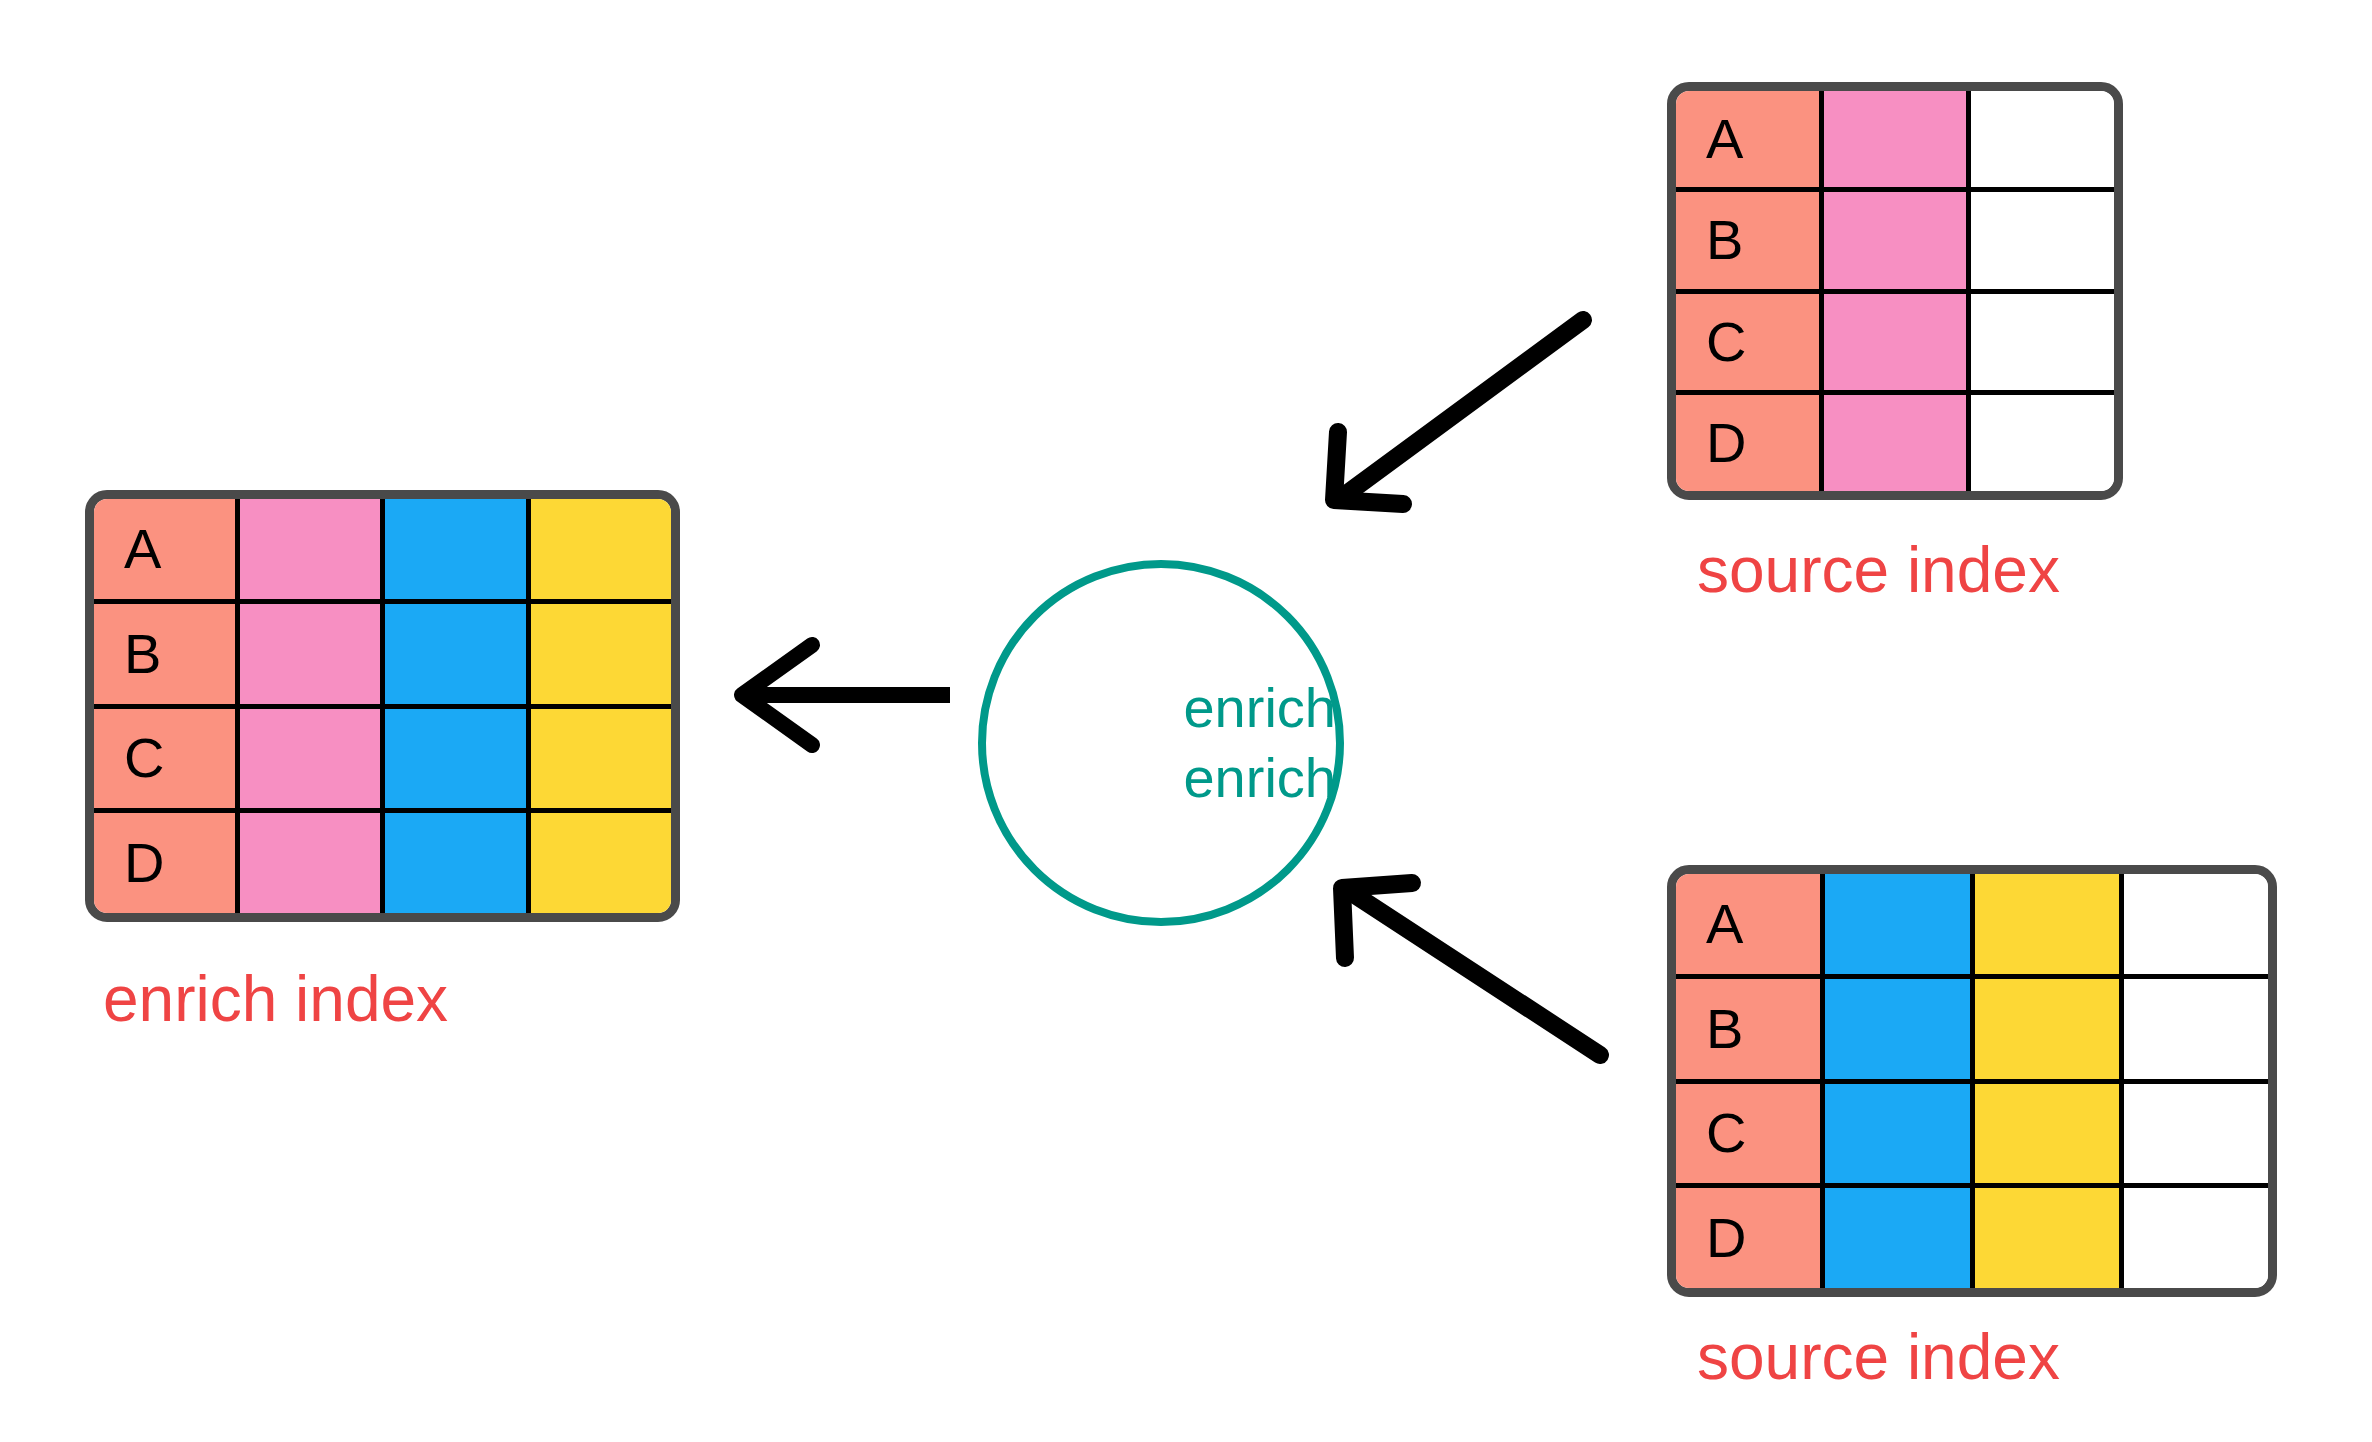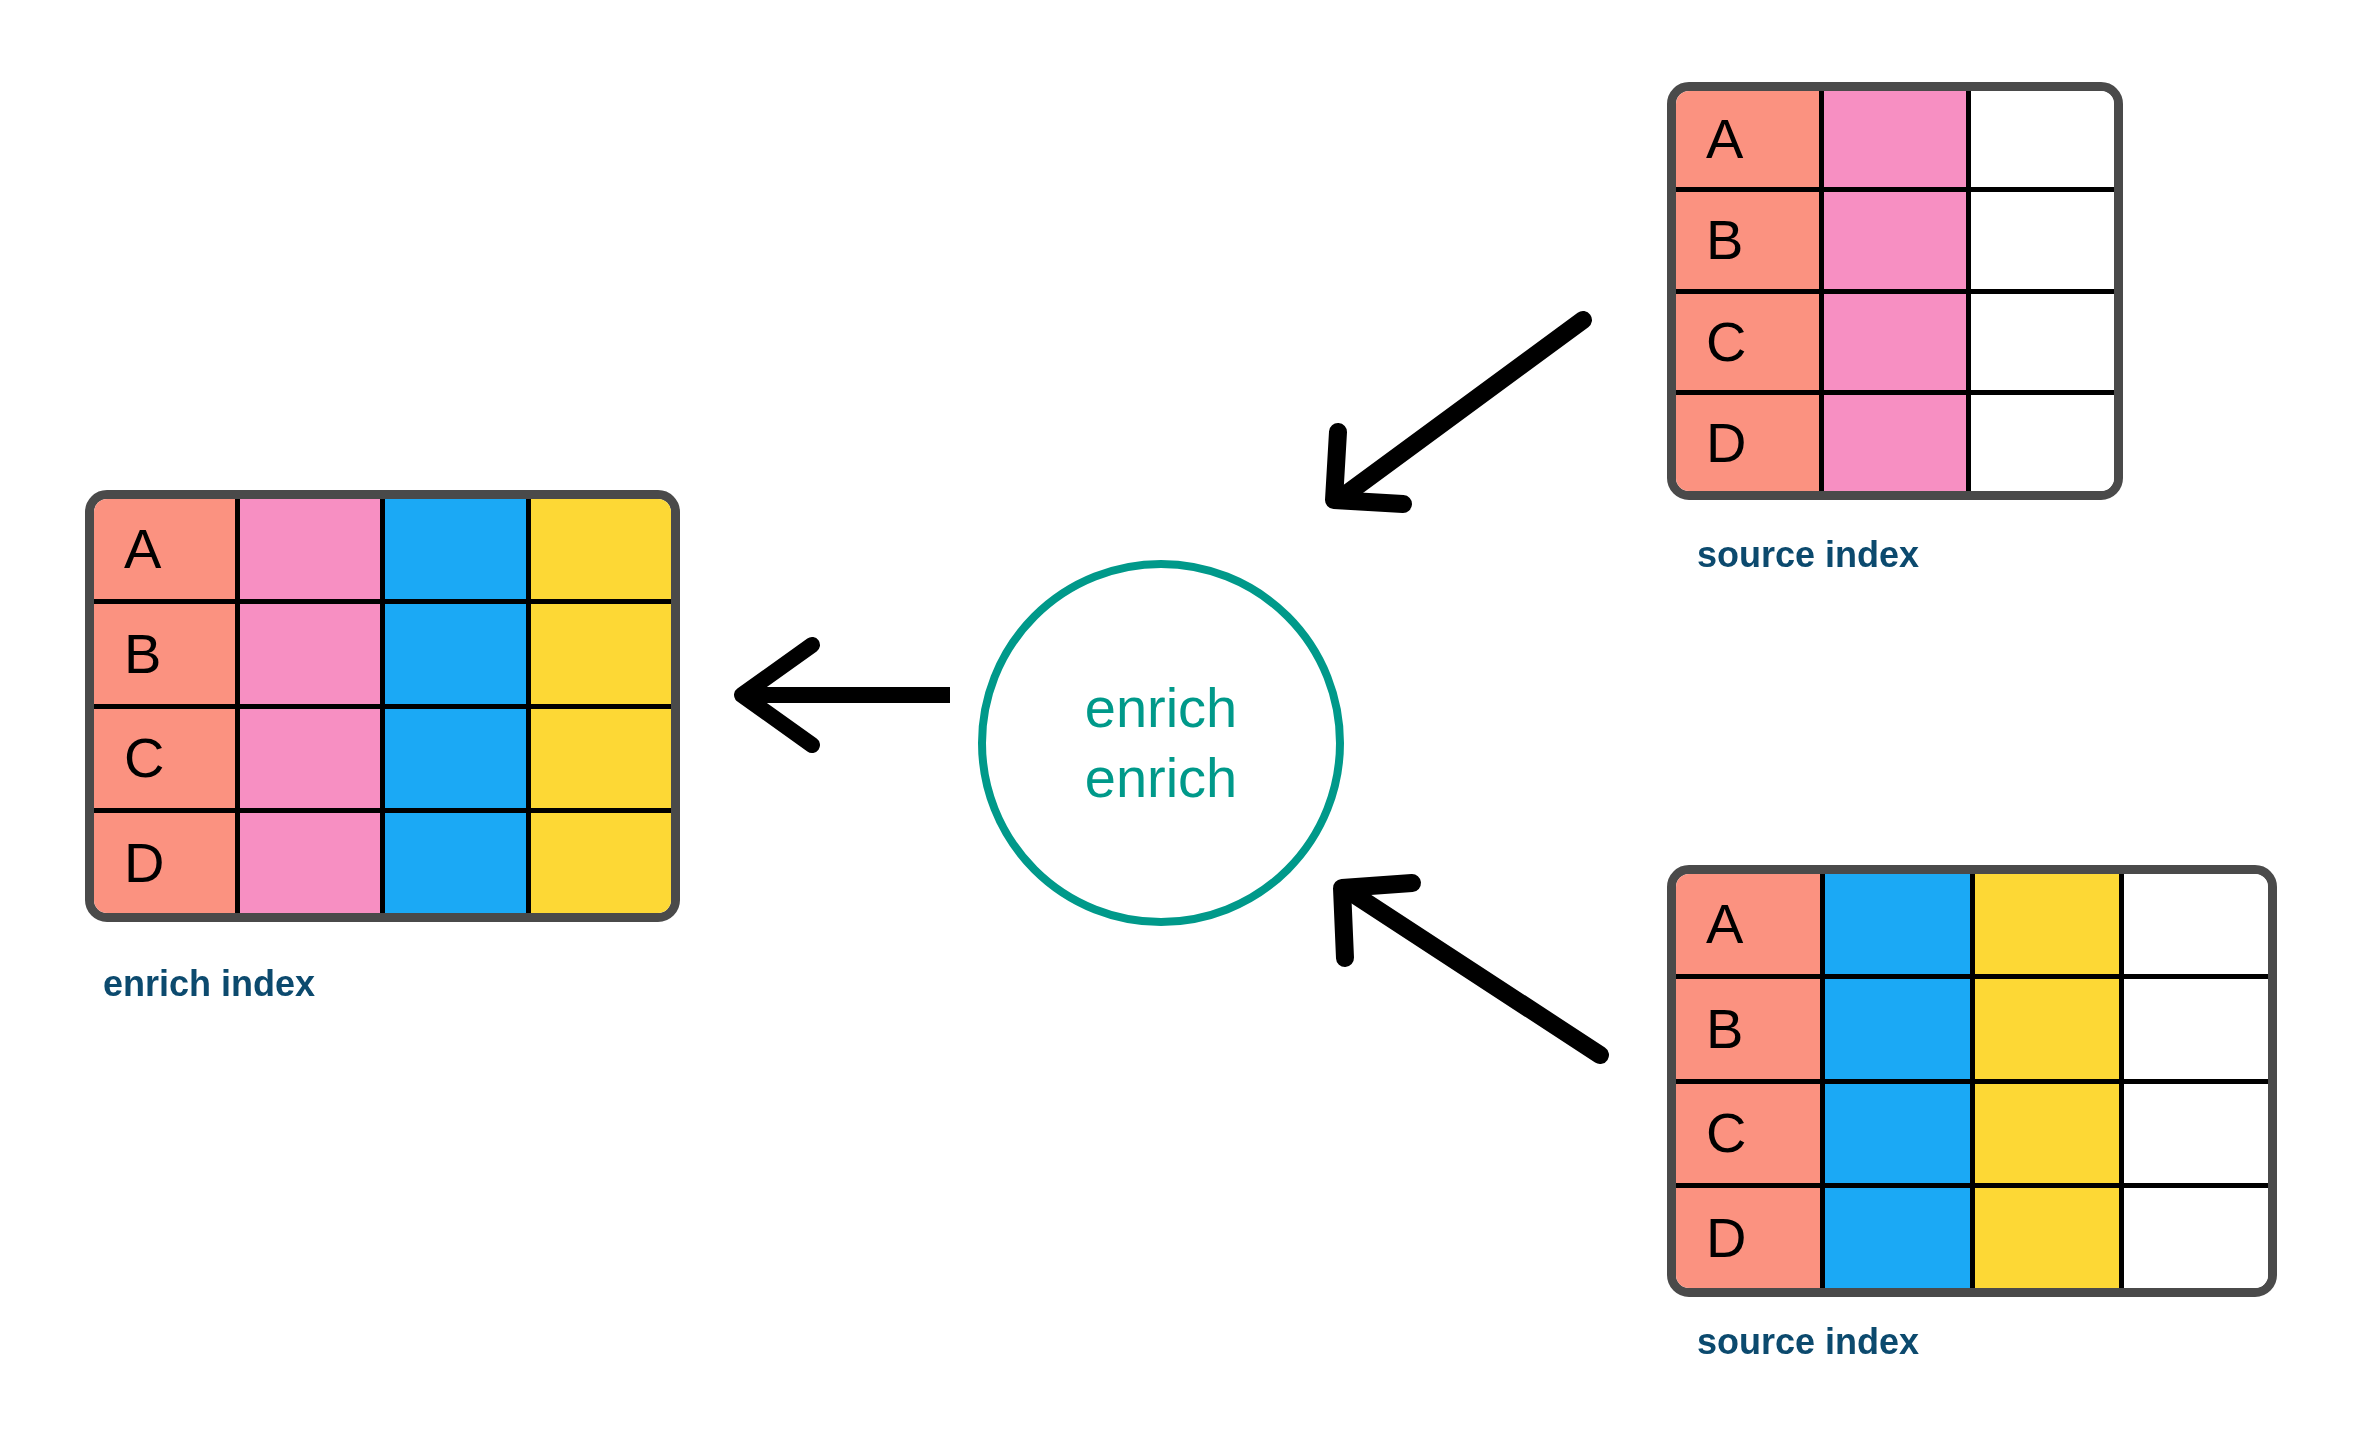--- a/index.html
+++ b/index.html
@@ -56,25 +56,25 @@
     color: #000000;
     font-size: 56px;
     line-height: 1;
     padding-left: 30px;
     font-weight: 400;
   }
 
   
   .caption {
     position: absolute;
-    color: #0c4a6e;
-    font-size: 36px;
+    color: #ef4444;
+    font-size: 64px;
     line-height: 1.1;
     white-space: nowrap;
-    font-weight: 700;
+    font-weight: 400;
   }
 
   
   .policy-circle {
     position: absolute;
     box-sizing: border-box;
     border-radius: 50%;
     border: 8px solid #00998a;
     background: #ffffff;
     display: flex;
@@ -201,21 +201,21 @@
       <div class="cell" style="background:#fb9280;">
         <span class="cell-key">D</span>
       </div>
       <div class="cell" style="background:#1ba9f5;"></div>
       <div class="cell" style="background:#fdd835;"></div>
       <div class="cell" style="background:#ffffff;"></div>
     </div>
   </div>
   <div class="caption" style="left:1697px; top:1322px;">source index</div>
 
-  <div class="policy-circle" style="left:978px; top:560px; width:366px; height:366px;">
+  <div class="policy-circle" style="left:978px; top:560px; width:366px; height:366px;align-items:flex-end;">
     <span class="policy-line">enrich</span>
     <span class="policy-line">enrich</span>
   </div>
 
   <svg id="arrow-layer" viewBox="0 0 2372 1442" width="2372" height="1442">
 
     <g>
       <path d="M 950 695 L 750 695" stroke="#000000" stroke-width="16" stroke-linecap="butt" fill="none"></path>
       <path d="M 812 645 L 742 695 L 812 745" stroke="#000000" stroke-width="16" stroke-linecap="round" stroke-linejoin="round" fill="none"></path>
     </g>

